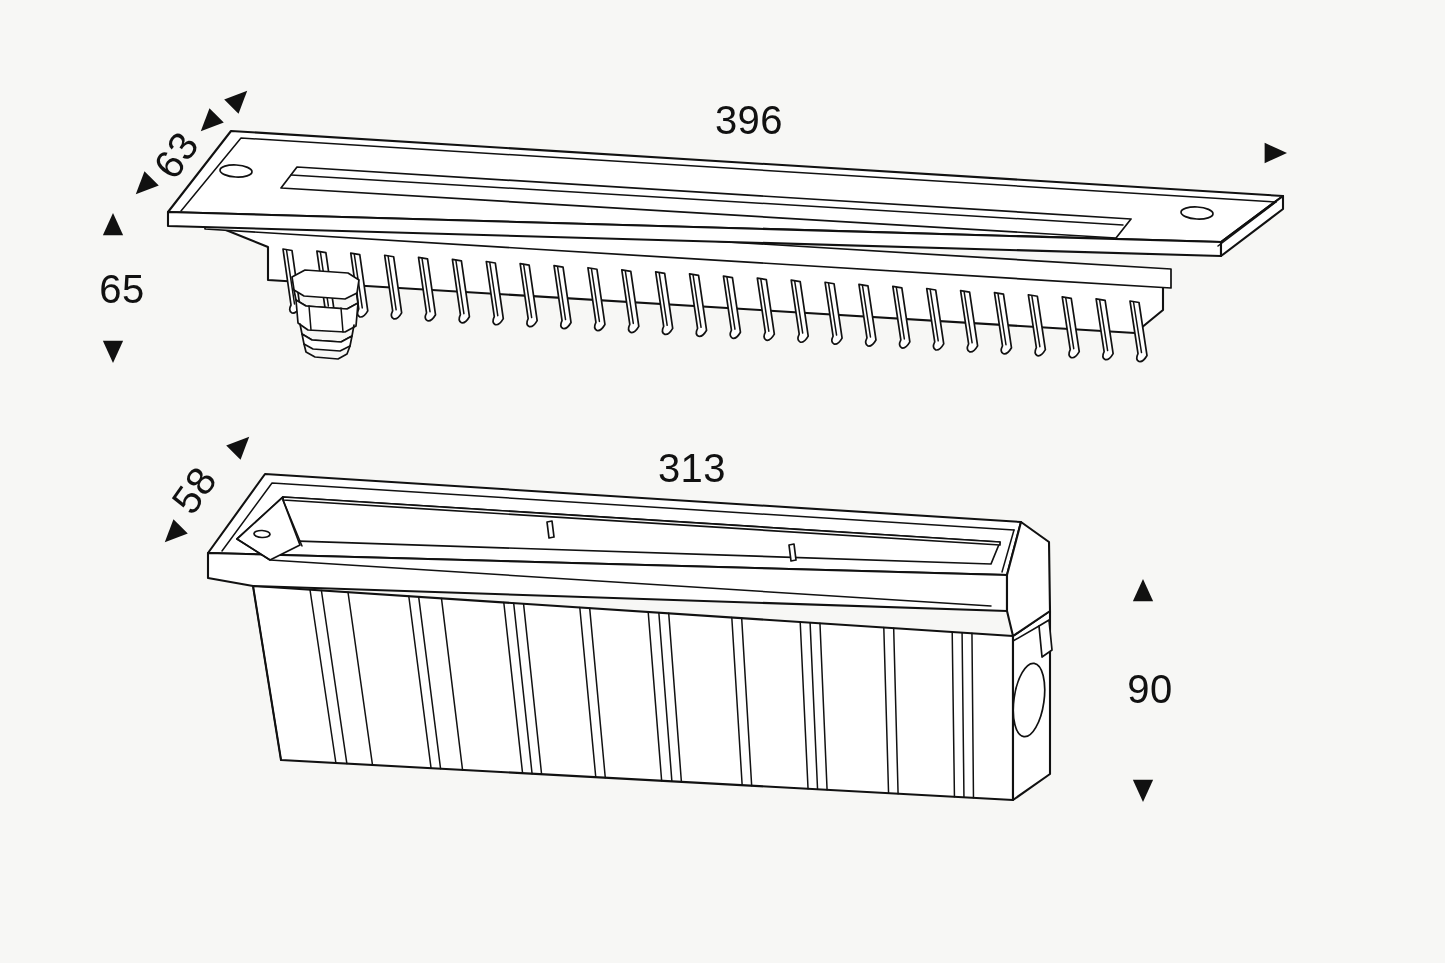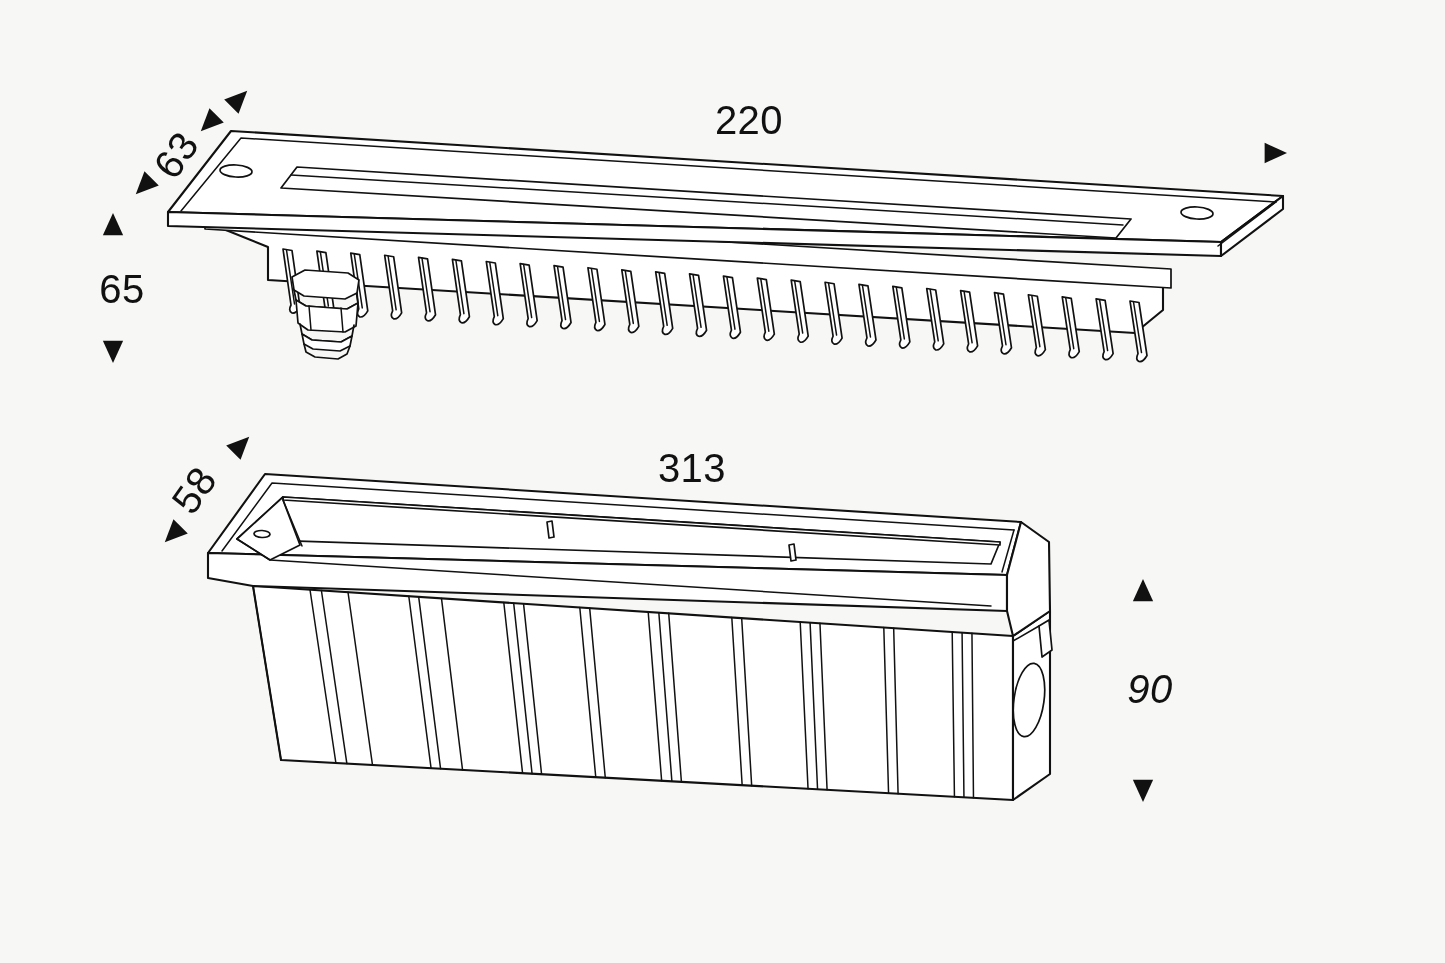--- a/index.html
+++ b/index.html
@@ -272,21 +272,21 @@
         <path class="arrowhead" d="M 0,-13 L 10.14,9.36 L -10.14,9.36 Z" transform="translate(113,350) rotate(180)"></path>
         <path class="arrowhead" d="M 0,-13 L 10.14,9.36 L -10.14,9.36 Z" transform="translate(240,446) rotate(45)"></path>
         <path class="arrowhead" d="M 0,-13 L 10.14,9.36 L -10.14,9.36 Z" transform="translate(174,533) rotate(225)"></path>
         <path class="arrowhead" d="M 0,-13 L 10.14,9.36 L -10.14,9.36 Z" transform="translate(1143,592) rotate(0)"></path>
         <path class="arrowhead" d="M 0,-13 L 10.14,9.36 L -10.14,9.36 Z" transform="translate(1143,789) rotate(180)"></path>
       </g>
 
   </svg>
 
   <div id="dim-layer">
-      <div class="dimtext" style="left: 749px; top: 120px; transform: translate(-50%, -50%) rotate(0deg);">220</div>
+      <div class="dimtext" style="left: 749px; top: 120px; transform: translate(-50%, -50%) rotate(0deg);">396</div>
       <div class="dimtext" style="left: 176px; top: 155px; transform: translate(-50%, -50%) rotate(-55deg);">63</div>
       <div class="dimtext" style="left: 122px; top: 289px; transform: translate(-50%, -50%) rotate(0deg); text-align: center;">65</div>
       <div class="dimtext" style="left: 692px; top: 460px; transform: translate(-50%, -50%) rotate(0deg); margin-top: 8px;">313</div>
       <div class="dimtext" style="left: 194px; top: 490px; transform: translate(-50%, -50%) rotate(-55deg);">58</div>
-      <div class="dimtext" style="left: 1150px; top: 689px; transform: translate(-50%, -50%) rotate(0deg); font-style: italic;">90</div>
+      <div class="dimtext" style="left: 1150px; top: 689px; transform: translate(-50%, -50%) rotate(0deg);">90</div>
     </div>
 
 </div>
 
 </body></html>

